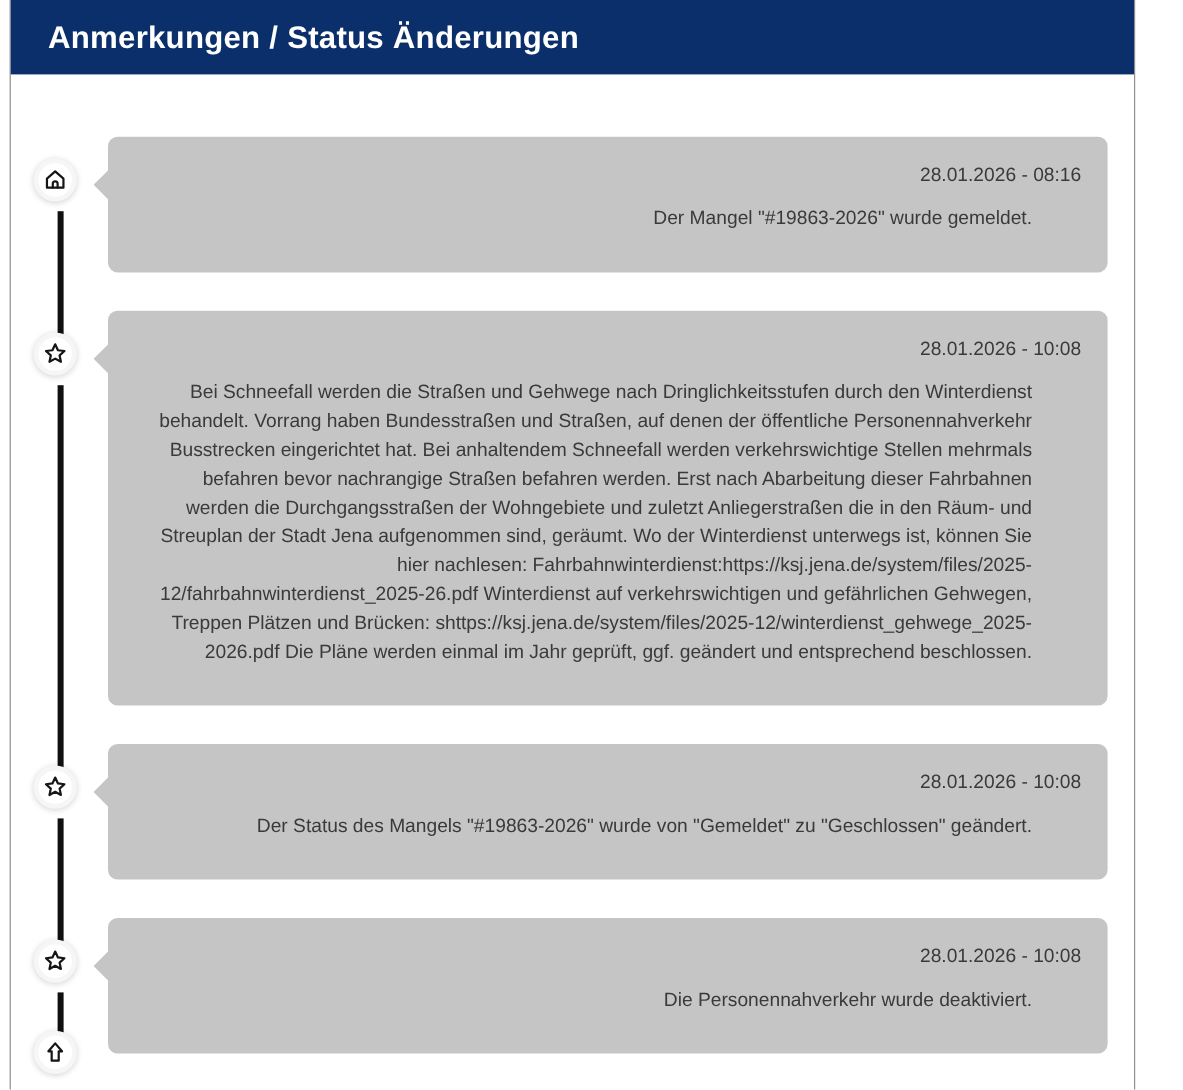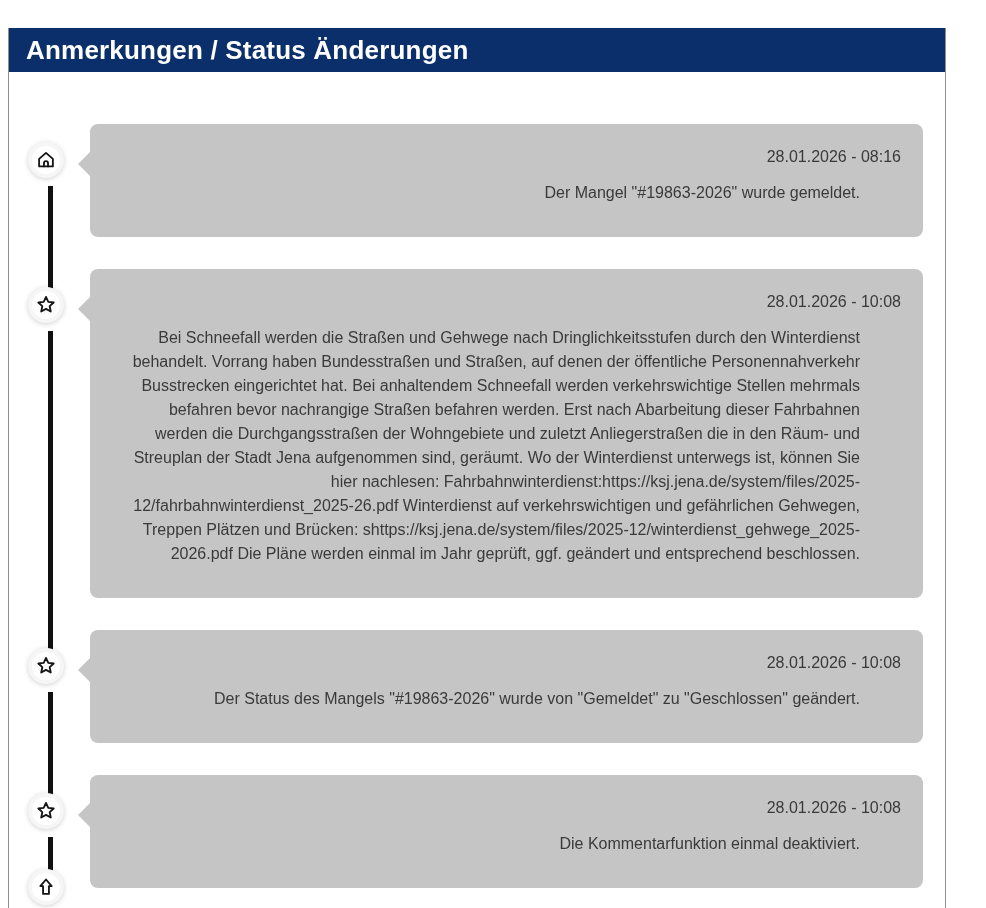--- a/index.html
+++ b/index.html
@@ -12,22 +12,22 @@
   *{box-sizing:border-box;margin:0;padding:0;}
   html,body{width:986px;height:908px;overflow:hidden;background:#ffffff;
     font-family:"Liberation Sans","DejaVu Sans",sans-serif;}
   .panel{
     margin-left:8px;width:938px;min-height:908px;
     border-left:1px solid var(--border-color);
     border-right:1px solid var(--border-color);
     background:#ffffff;
   }
   .panel-header{
-    height:44px;background:var(--header-bg);
-    display:flex;align-items:center;padding-left:17px;margin-top:28px;
+    height:62px;background:var(--header-bg);
+    display:flex;align-items:center;padding-left:31px;
   }
   .panel-header h1{
     color:#ffffff;font-size:26px;font-weight:bold;letter-spacing:.2px;
   }
   .timeline{position:relative;padding:52px 22px 60px 19px;}
   .entry{position:relative;padding-left:62px;margin-bottom:32px;text-align:right;}
   .entry:last-of-type{margin-bottom:0;}
   .connector{
     position:absolute;left:20px;top:62px;bottom:-52px;width:5px;
     background:var(--line-color);z-index:1;
@@ -108,21 +108,21 @@
 
     <div class="entry last">
       <div class="connector"></div>
       <div class="icon-circle">
         <svg width="22" height="22" viewBox="0 0 24 24" fill="none" stroke="#151515" stroke-width="2" stroke-linejoin="round" stroke-linecap="round">
           <path d="M12 3.2 L14.5 8.6 L20.4 9.3 L16 13.3 L17.2 19.1 L12 16.2 L6.8 19.1 L8 13.3 L3.6 9.3 L9.5 8.6 Z"></path>
         </svg>
       </div>
       <div class="card">
         <div class="timestamp">28.01.2026 - 10:08</div>
-        <div class="card-text">Die Kommentarfunktion einmal deaktiviert.</div>
+        <div class="card-text">Die Personennahverkehr wurde deaktiviert.</div>
       </div>
       <div class="icon-circle end-circle">
         <svg width="22" height="22" viewBox="0 0 24 24" fill="none" stroke="#151515" stroke-width="2" stroke-linejoin="round" stroke-linecap="round">
           <path d="M12 3.8 L18.2 11 H15.2 V19.5 H8.8 V11 H5.8 Z"></path>
         </svg>
       </div>
     </div>
 
   </div>
 </div>

